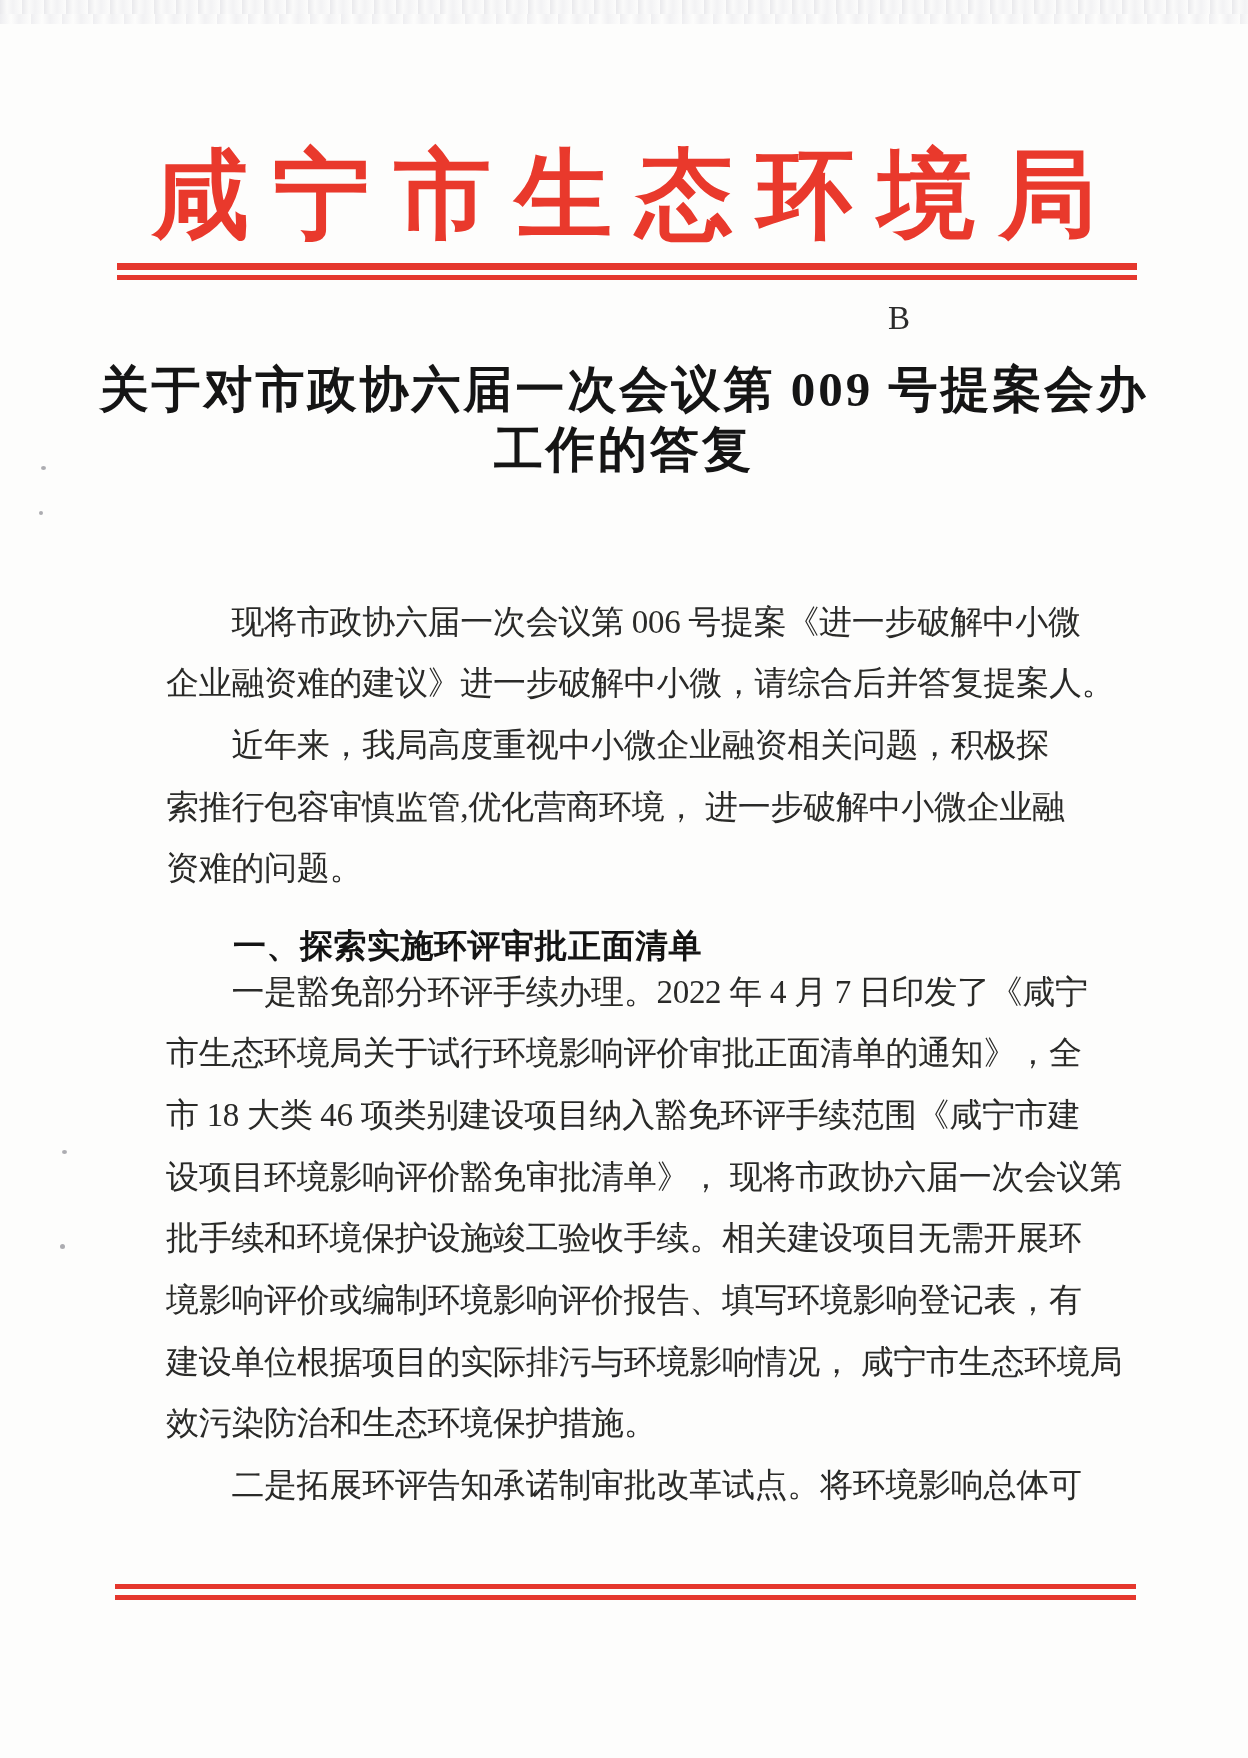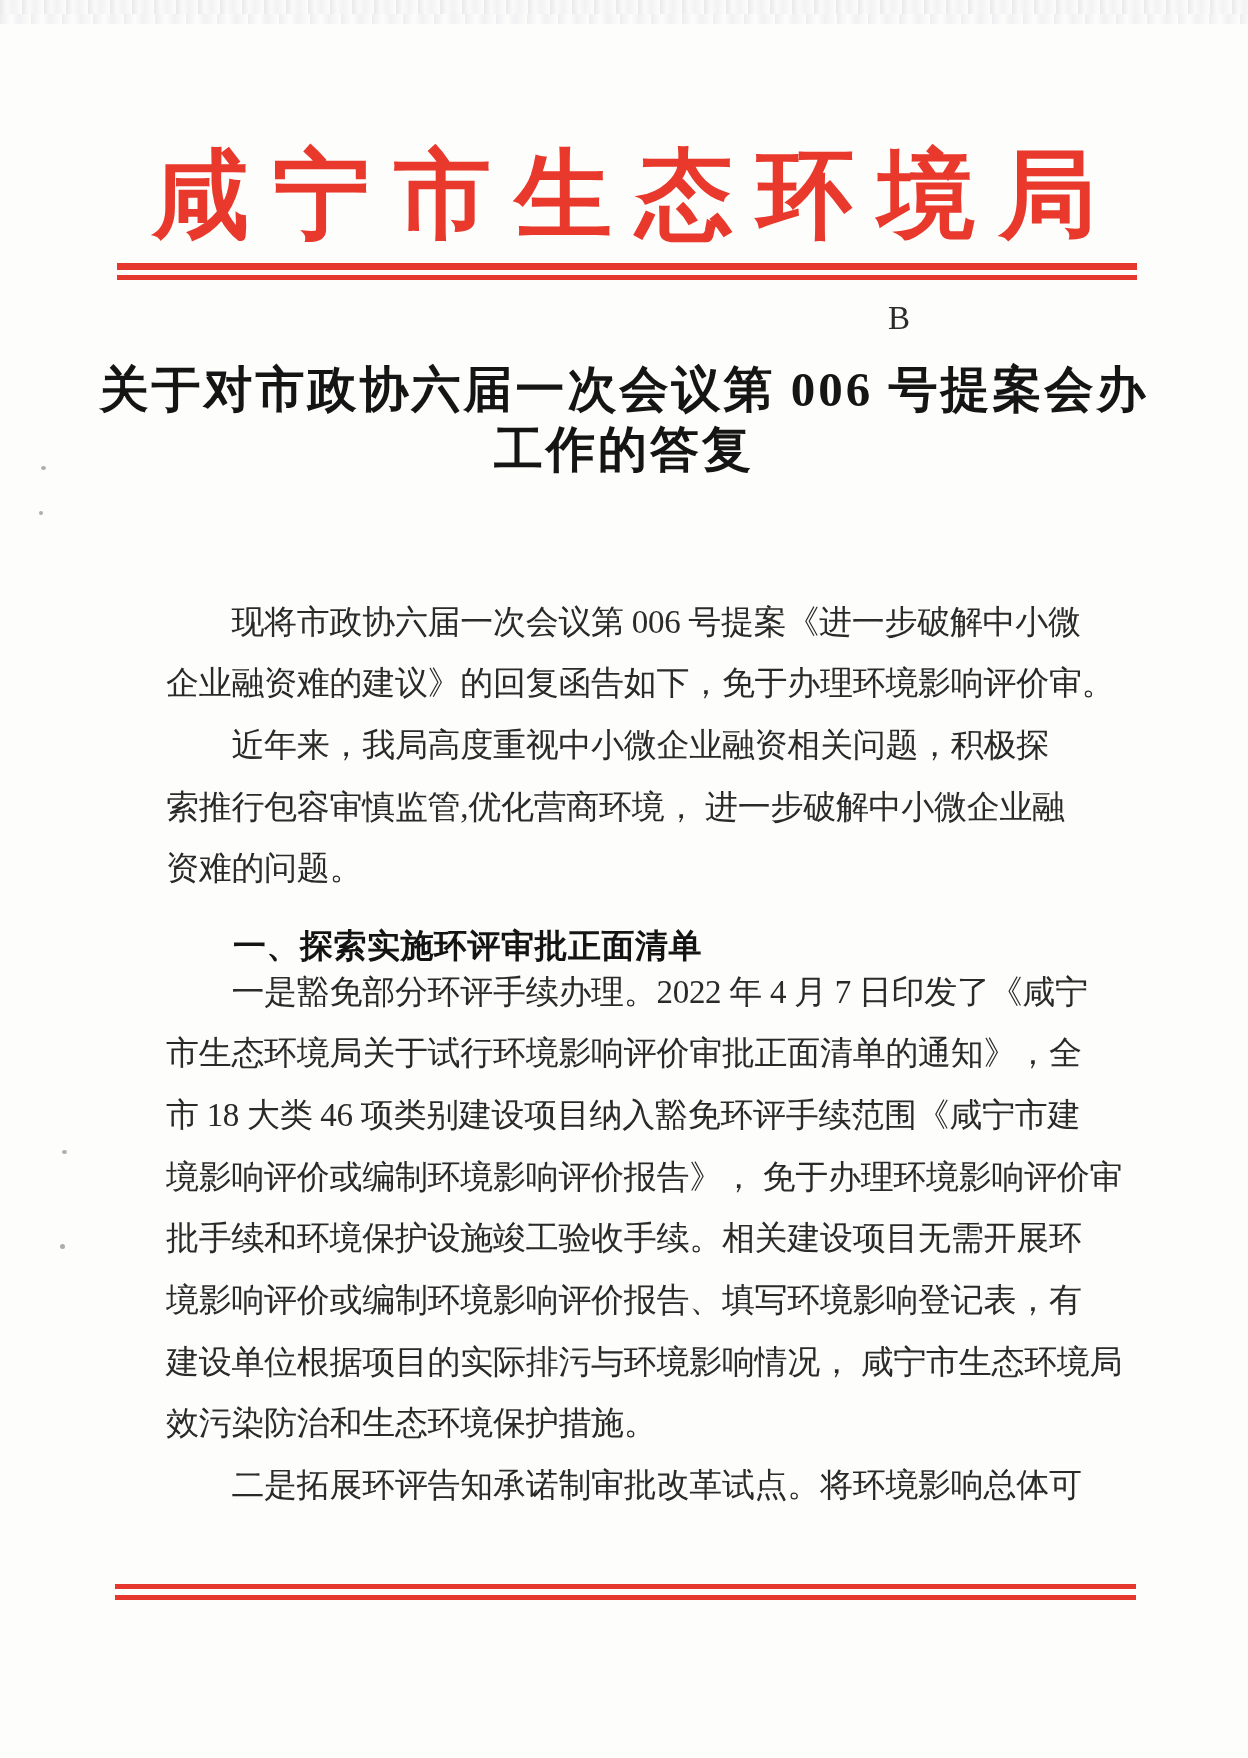--- a/index.html
+++ b/index.html
@@ -76,34 +76,34 @@
   <div class="noise-strip2"></div>
 
   <div class="letterhead">咸宁市生态环境局</div>
 
   <div class="rule rule-top-thick"></div>
   <div class="rule rule-top-thin"></div>
 
   <div class="doc-mark">B</div>
 
   <div class="doc-title">
-    <div>关于对市政协六届一次会议第 006 号提案会办</div>
+    <div>关于对市政协六届一次会议第 009 号提案会办</div>
     <div>工作的答复</div>
   </div>
 
   <div class="body-line" style="top:602px">　　现将市政协六届一次会议第 006 号提案《进一步破解中小微</div>
-  <div class="body-line" style="top:663px">企业融资难的建议》的回复函告如下，免于办理环境影响评价审。</div>
+  <div class="body-line" style="top:663px">企业融资难的建议》进一步破解中小微，请综合后并答复提案人。</div>
   <div class="body-line" style="top:725px">　　近年来，我局高度重视中小微企业融资相关问题，积极探</div>
   <div class="body-line" style="top:848px">资难的问题。</div>
   <div class="body-line" style="top:787px">索推行包容审慎监管,优化营商环境， 进一步破解中小微企业融</div>
   <div class="body-line section-heading" style="top:910px">　　一、探索实施环评审批正面清单</div>
   <div class="body-line" style="top:972px">　　一是豁免部分环评手续办理。2022 年 4 月 7 日印发了《咸宁</div>
   <div class="body-line" style="top:1033px">市生态环境局关于试行环境影响评价审批正面清单的通知》，全</div>
   <div class="body-line" style="top:1095px">市 18 大类 46 项类别建设项目纳入豁免环评手续范围《咸宁市建</div>
-  <div class="body-line" style="top:1157px">境影响评价或编制环境影响评价报告》， 免于办理环境影响评价审</div>
+  <div class="body-line" style="top:1157px">设项目环境影响评价豁免审批清单》， 现将市政协六届一次会议第</div>
   <div class="body-line" style="top:1280px">境影响评价或编制环境影响评价报告、填写环境影响登记表，有</div>
   <div class="body-line" style="top:1218px">批手续和环境保护设施竣工验收手续。相关建设项目无需开展环</div>
   <div class="body-line" style="top:1342px">建设单位根据项目的实际排污与环境影响情况， 咸宁市生态环境局</div>
   <div class="body-line" style="top:1403px">效污染防治和生态环境保护措施。</div>
   <div class="body-line" style="top:1465px">　　二是拓展环评告知承诺制审批改革试点。将环境影响总体可</div>
 
   <div class="rule rule-bot-1"></div>
   <div class="rule rule-bot-2"></div>
 
   <div class="speck" style="left:41px;top:466px;width:5px;height:4px"></div>

